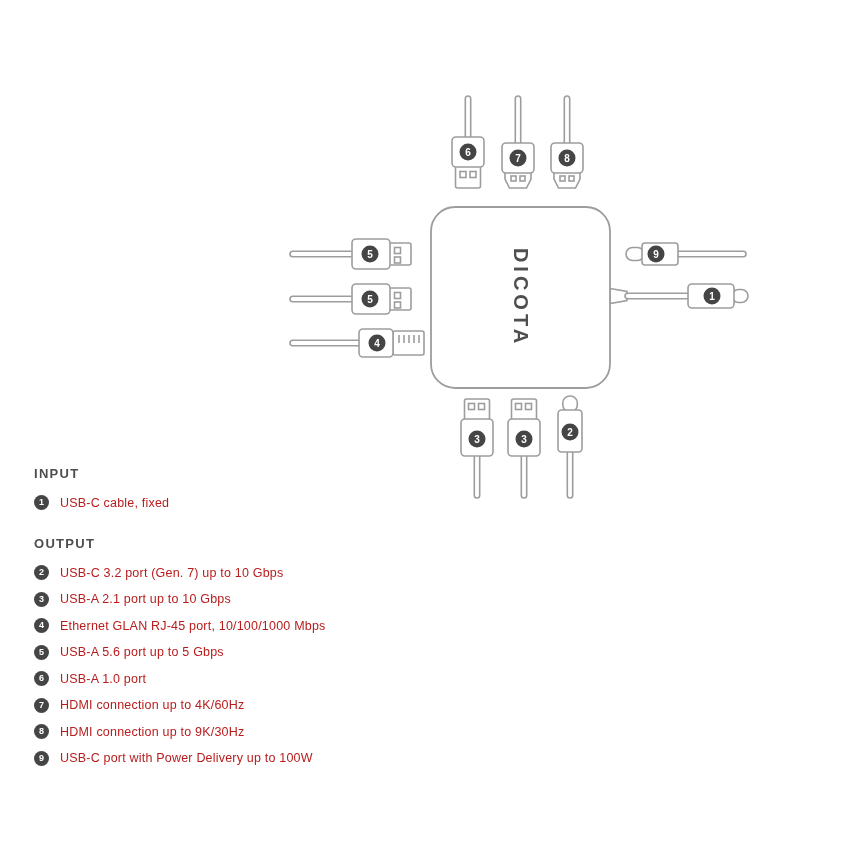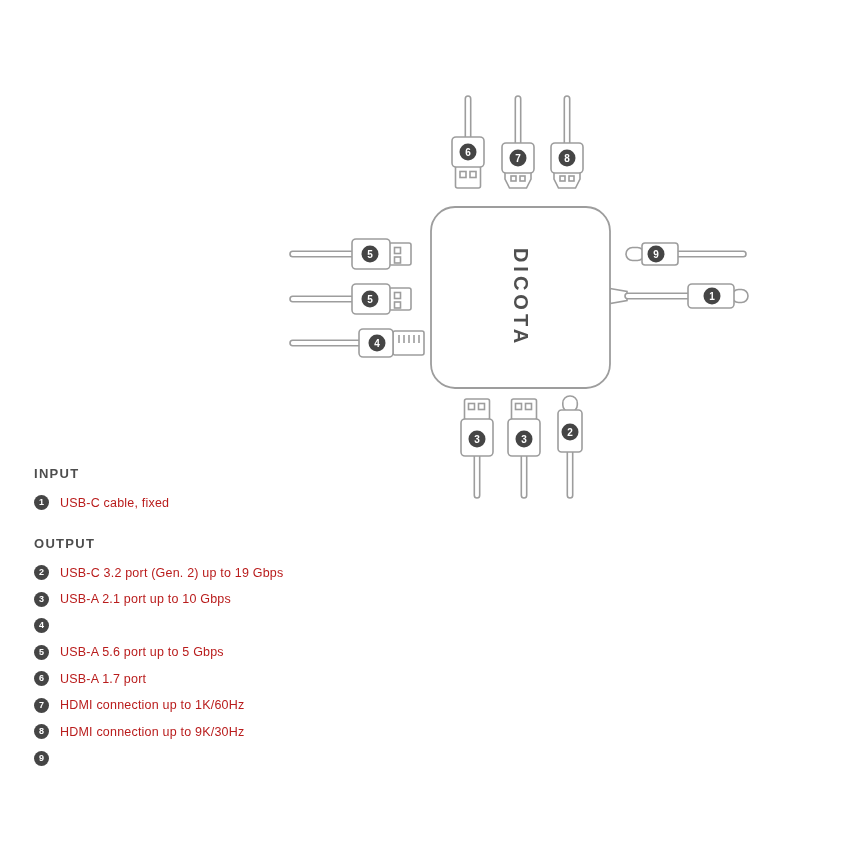--- a/index.html
+++ b/index.html
@@ -142,43 +142,45 @@
 
     <div class="legend-row">
       <span class="lbadge">1</span>
       <span class="llabel">USB-C cable, fixed</span>
     </div>
 
     <div class="legend-title out">OUTPUT</div>
 
     <div class="legend-row">
       <span class="lbadge">2</span>
-      <span class="llabel">USB-C 3.2 port (Gen. 2) up to 19 Gbps</span>
+      <span class="llabel">USB-C 3.2 port (Gen. 7) up to 10 Gbps</span>
     </div>
     <div class="legend-row">
       <span class="lbadge">3</span>
       <span class="llabel">USB-A 2.1 port up to 10 Gbps</span>
     </div>
     <div class="legend-row">
       <span class="lbadge">4</span>
+      <span class="llabel">Ethernet GLAN RJ-45 port, 10/100/1000 Mbps</span>
     </div>
     <div class="legend-row">
       <span class="lbadge">5</span>
       <span class="llabel">USB-A 5.6 port up to 5 Gbps</span>
     </div>
     <div class="legend-row">
       <span class="lbadge">6</span>
-      <span class="llabel">USB-A 1.7 port</span>
+      <span class="llabel">USB-A 1.0 port</span>
     </div>
     <div class="legend-row">
       <span class="lbadge">7</span>
-      <span class="llabel">HDMI connection up to 1K/60Hz</span>
+      <span class="llabel">HDMI connection up to 4K/60Hz</span>
     </div>
     <div class="legend-row">
       <span class="lbadge">8</span>
       <span class="llabel">HDMI connection up to 9K/30Hz</span>
     </div>
     <div class="legend-row">
       <span class="lbadge">9</span>
+      <span class="llabel">USB-C port with Power Delivery up to 100W</span>
     </div>
 
   </div>
 </div>
 
 </body></html>

